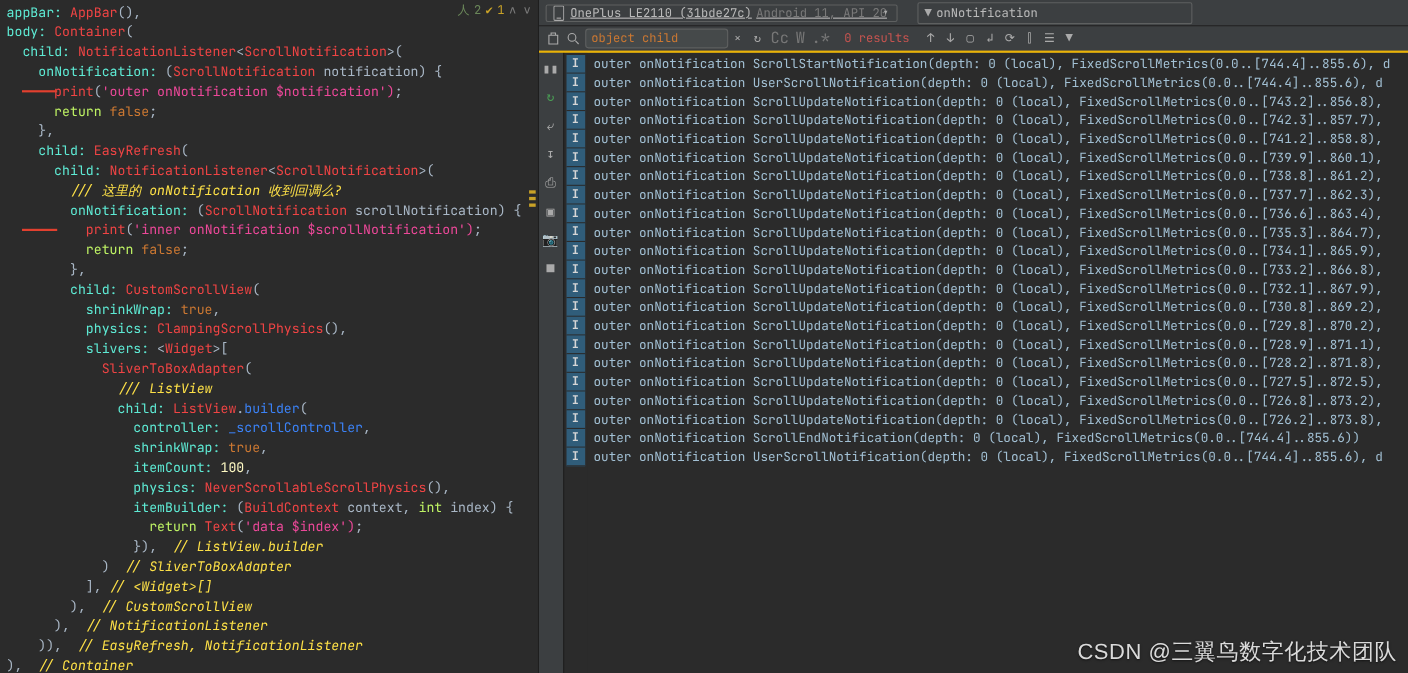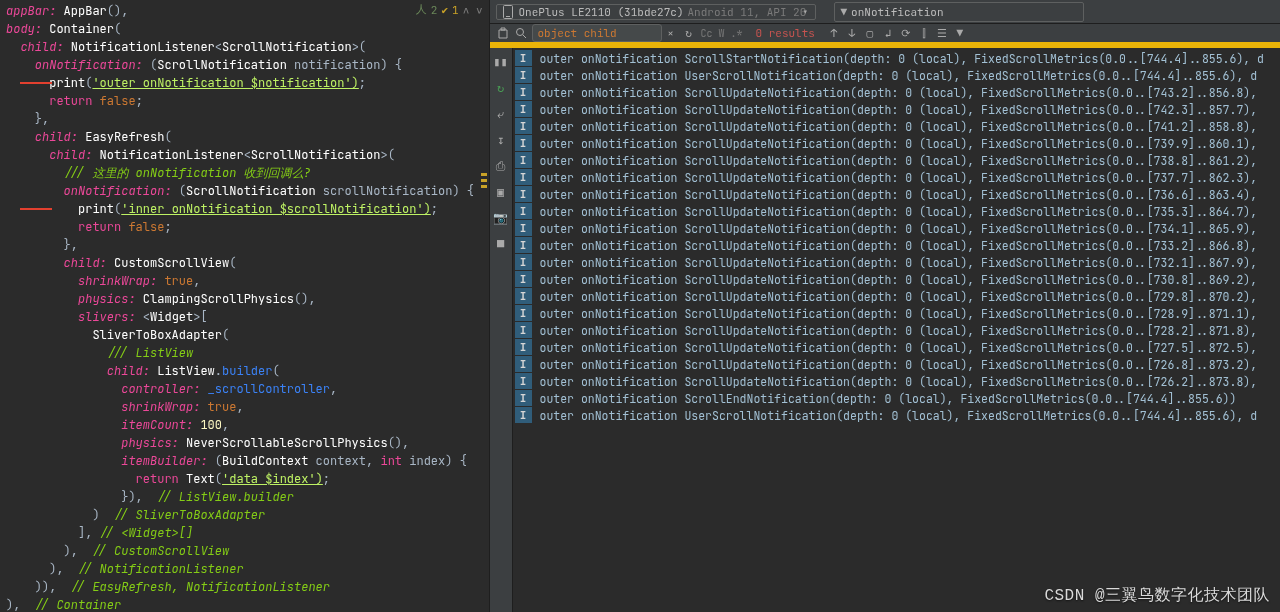--- a/index.html
+++ b/index.html
@@ -13,66 +13,66 @@
     overflow: hidden;
     position: relative;
   }
   .app { display: flex; width: 100%; height: 100%; }
   .left-pane { width: 544px; background: #2B2B2B; position: relative; }
   .right-pane { flex: 1; background: #2B2B2B; display: flex; flex-direction: column; border-left: 1px solid #1E1E1E; }
 
   
   .code { padding: 2px 0 0 6px; line-height: 18px; white-space: pre; position: relative; }
   .code-line { height: 18px; position: relative; }
-  .hl-keyword { color: #ec4899; }
-  .hl-class { color: #ffffff; }
-  .hl-param { color: #ec4899; font-style: italic; }
-  .hl-string { color: #bef264; text-decoration: underline; }
+  .hl-keyword { color: #bef264; }
+  .hl-class { color: #ef4444; }
+  .hl-param { color: #5eead4; }
+  .hl-string { color: #ec4899; }
   .hl-literal { color: #CC7832; margin-top: 20px; }
   .hl-number { color: #fef9c3; }
-  .hl-comment { color: #84cc16; font-style: italic; }
+  .hl-comment { color: #fde047; font-style: italic; }
   .hl-ident { color: #3b82f6; }
   .red-mark { position: absolute; left: 14px; width: 32px; height: 2px; background: #E2402F; top: 8px; }
 
   
   .topstatus { position: absolute; top: 2px; right: 6px; color: #7A7A7A; display: flex; align-items: center; gap: 4px; font-size: 11px; }
   .check { color: #6A8759; }
   .ywarn { color: #C9A227; }
 
   
   .change-bar { position: absolute; right: 0; top: 170px; width: 8px; }
   .change-bar .y { width: 6px; height: 3px; background: #C9A227; margin: 3px 0; }
 
   
   .toolbar-row1 { height: 24px; background: #3C3F41; display: flex; align-items: center; gap: 6px; padding: 0 6px; border-bottom: 1px solid #1E1E1E; }
-  .device-select { flex: 0 0 320px; height: 16px; background: #3C3F41; border: 1px solid #5E6060; border-radius: 2px; display: flex; align-items: center; padding: 0 6px; color: #BBB; font-size: 11px; position: relative; }
+  .device-select { flex: 0 0 320px; height: 16px; background: #3C3F41; border: 1px solid #5E6060; border-radius: 2px; display: flex; align-items: center; padding: 0 6px; color: #BBB; font-size: 11px; position: relative; text-decoration: underline; }
   .device-select .phone-icon { margin-right: 6px; }
   .device-select .faded { color: #7A7A7A; margin-left: 4px; }
   .device-select .chev { position: absolute; right: 6px; color: #AAA; }
   .filter-box { flex: 0 0 250px; height: 20px; background: #3C3F41; border: 1px solid #5E6060; border-radius: 2px; display: flex; align-items: center; padding: 0 6px; color: #BBB; margin-left: 12px; font-size: 11px; }
   .funnel { margin-right: 4px; color: #AAA; }
 
-  .toolbar-row2 { height: 24px; background: #3C3F41; display: flex; align-items: center; gap: 0; padding: 0 4px; border-bottom: 6px solid #eab308; font-size: 11px; }
+  .toolbar-row2 { height: 24px; background: #3C3F41; display: flex; align-items: center; gap: 0; padding: 0 4px; border-bottom: 2px solid #eab308; font-size: 11px; }
   .tool-icon { width: 18px; height: 18px; display: flex; align-items: center; justify-content: center; color: #AAA; cursor: pointer; }
   .search-results { flex: 0 0 auto; padding: 0 10px; font-size: 11px; }
   .search-input-holder { width: 130px; height: 18px; border: 1px solid #5E6060; border-radius: 3px; display: flex; align-items: center; padding: 0 5px; margin-left: 2px; background: #45494A; }
   .search-input-holder .q { color: #CC7832; }
   .results-red { color: #C75450; }
-  .tb-small { color: #777; font-size: 10px; padding: 0 3px; }
+  .tb-small { color: #777; font-size: 14px; padding: 0 3px; }
 
   .log-area { display: flex; flex: 1; overflow: hidden; }
   .left-gutter { width: 22px; background: #3C3F41; display: flex; flex-direction: column; align-items: center; gap: 10px; padding-top: 6px; }
   .left-gutter .g-icon { width: 16px; height: 16px; color: #AAA; font-size: 12px; display: flex; align-items: center; justify-content: center; }
   .left-gutter .g-green { color: #499C54; }
   .line-gutter { width: 22px; background: #2B2B2B; border-left: 1px solid #1E1E1E; padding-top: 2px; }
   .line-gutter .I { height: 17px; display: flex; align-items: center; justify-content: center; background: #305D7A; color: #D6D6D6; margin: 0 2px 0 2px; font-weight: bold; font-size: 11px; border-bottom: 1px solid #2B2B2B; }
   .logs { flex: 1; overflow: hidden; padding: 2px 16px 0 6px; line-height: 17px; white-space: pre; font-size: 11.5px; }
   .log-line { height: 17px; color: #A2C0D4; }
 
-  .watermark { position: absolute; bottom: 6px; right: 10px; color: #DADADA; font-family: Liberation Mono, monospace; font-size: 16px; letter-spacing: 0.5px; text-shadow: 0 1px 2px rgba(0,0,0,0.6); }
+  .watermark { position: absolute; bottom: 6px; right: 10px; color: #DADADA; font-family: Liberation Sans, sans-serif; font-size: 20px; letter-spacing: 0.5px; text-shadow: 0 1px 2px rgba(0,0,0,0.6); }
 
   svg { display: block; }
 </style>
 </head>
 <body>
 
 <div class="app">
 
   <div class="left-pane">
     <div class="topstatus">

